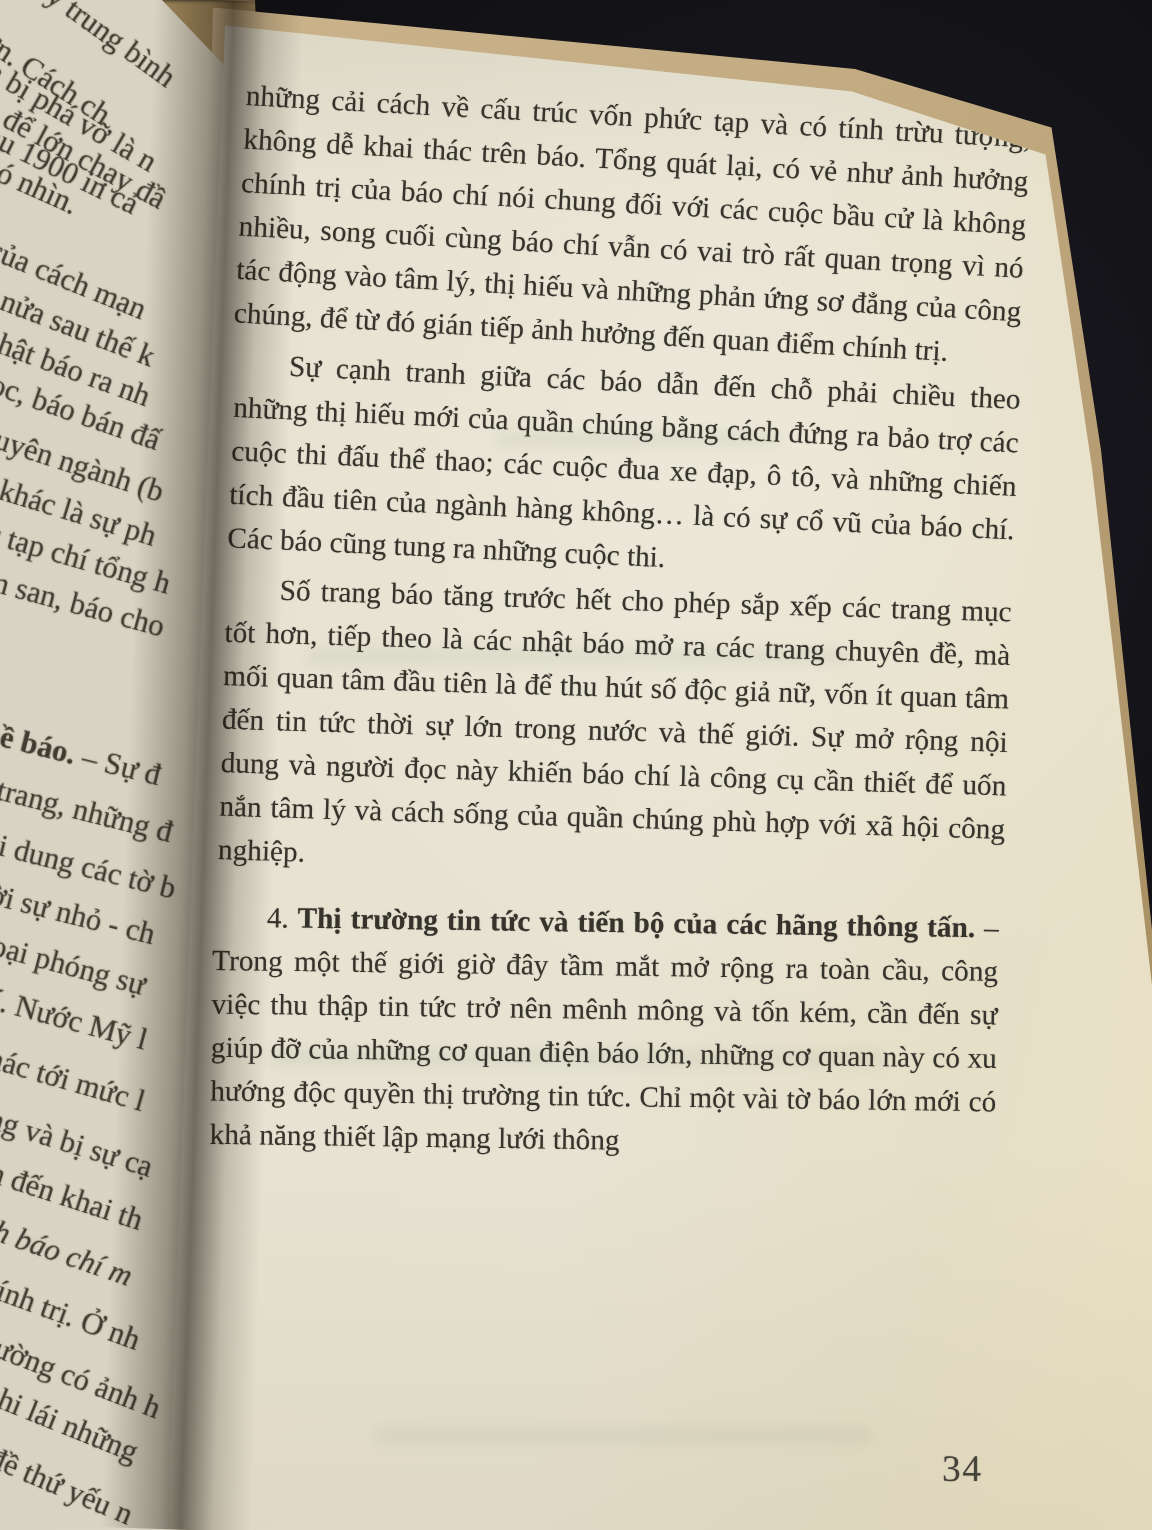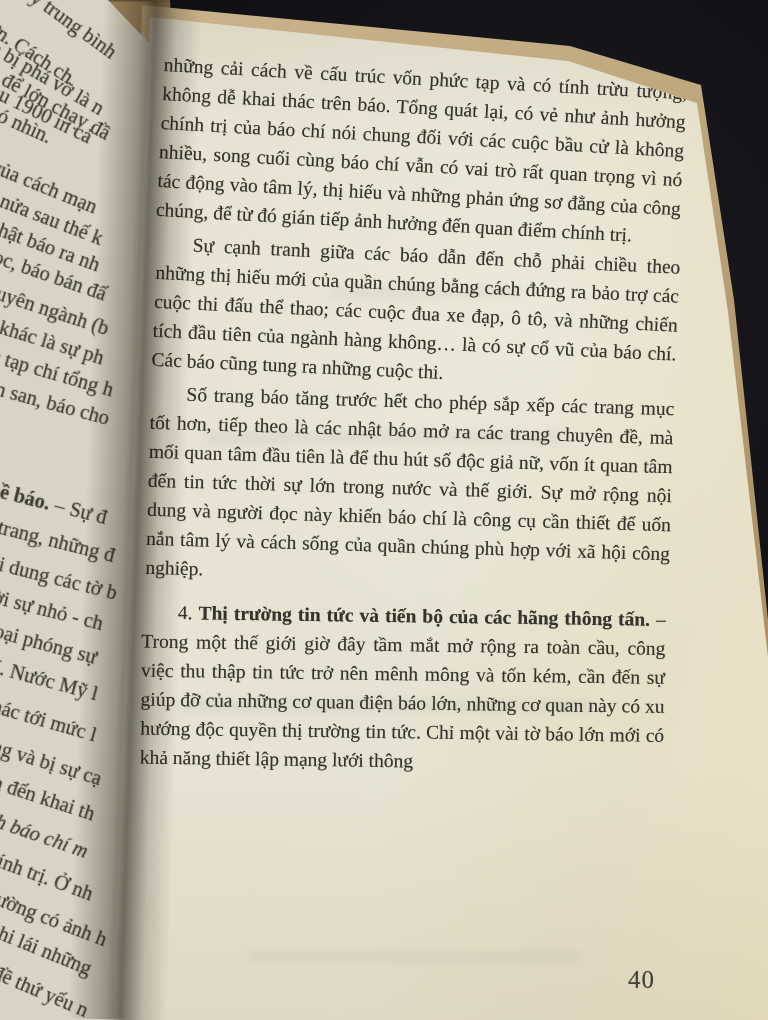--- a/index.html
+++ b/index.html
@@ -130,18 +130,18 @@
     <div class="ghost" id="ghost-3"></div>
     <div class="ghost" id="ghost-4"></div>
 
     <div id="text-block">
         <p class="para-0"><span>những cải cách về cấu trúc vốn phức tạp và có tính trừu tượng, không dễ khai thác trên báo. Tổng quát lại, có vẻ như ảnh hưởng chính trị của báo chí nói chung đối với các cuộc bầu cử là không nhiều, song cuối cùng báo chí vẫn có vai trò rất quan trọng vì nó tác động vào tâm lý, thị hiếu và những phản ứng sơ đẳng của công chúng, để từ đó gián tiếp ảnh hưởng đến quan điểm chính trị.</span></p>
         <p class="para-1 indent"><span>Sự cạnh tranh giữa các báo dẫn đến chỗ phải chiều theo những thị hiếu mới của quần chúng bằng cách đứng ra bảo trợ các cuộc thi đấu thể thao; các cuộc đua xe đạp, ô tô, và những chiến tích đầu tiên của ngành hàng không… là có sự cổ vũ của báo chí. Các báo cũng tung ra những cuộc thi.</span></p>
         <p class="para-2 indent"><span>Số trang báo tăng trước hết cho phép sắp xếp các trang mục tốt hơn, tiếp theo là các nhật báo mở ra các trang chuyên đề, mà mối quan tâm đầu tiên là để thu hút số độc giả nữ, vốn ít quan tâm đến tin tức thời sự lớn trong nước và thế giới. Sự mở rộng nội dung và người đọc này khiến báo chí là công cụ cần thiết để uốn nắn tâm lý và cách sống của quần chúng phù hợp với xã hội công nghiệp.</span></p>
         <p class="para-3 indent"><span>4. </span><span class="b">Thị trường tin tức và tiến bộ của các hãng thông tấn.</span><span> – Trong một thế giới giờ đây tầm mắt mở rộng ra toàn cầu, công việc thu thập tin tức trở nên mênh mông và tốn kém, cần đến sự giúp đỡ của những cơ quan điện báo lớn, những cơ quan này có xu hướng độc quyền thị trường tin tức. Chỉ một vài tờ báo lớn mới có khả năng thiết lập mạng lưới thông</span></p>
       </div>
 
-    <div id="page-num">40</div>
+    <div id="page-num">34</div>
   </div>
 
   <div id="gutter-shadow"></div>
 
 </div>
 
 </body></html>

